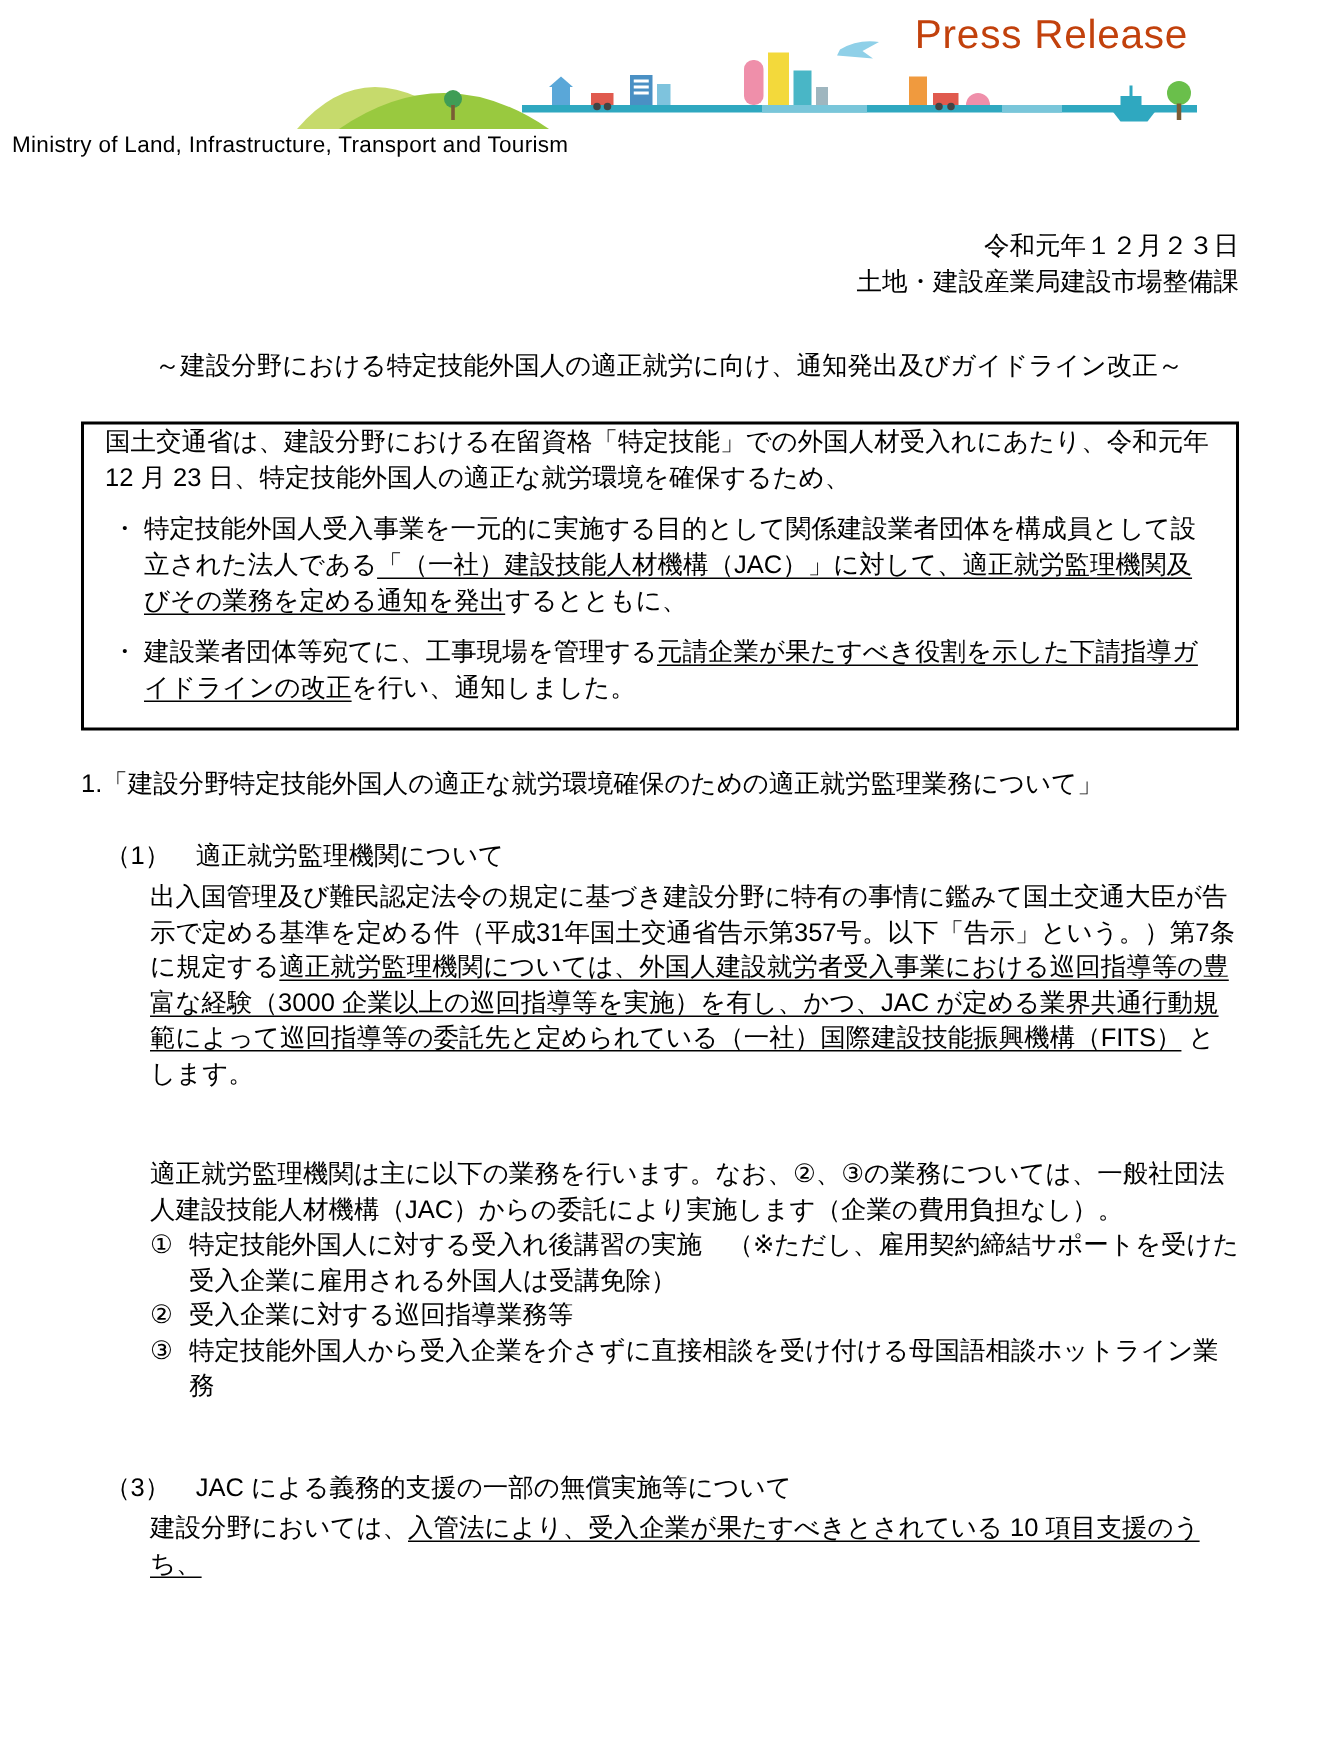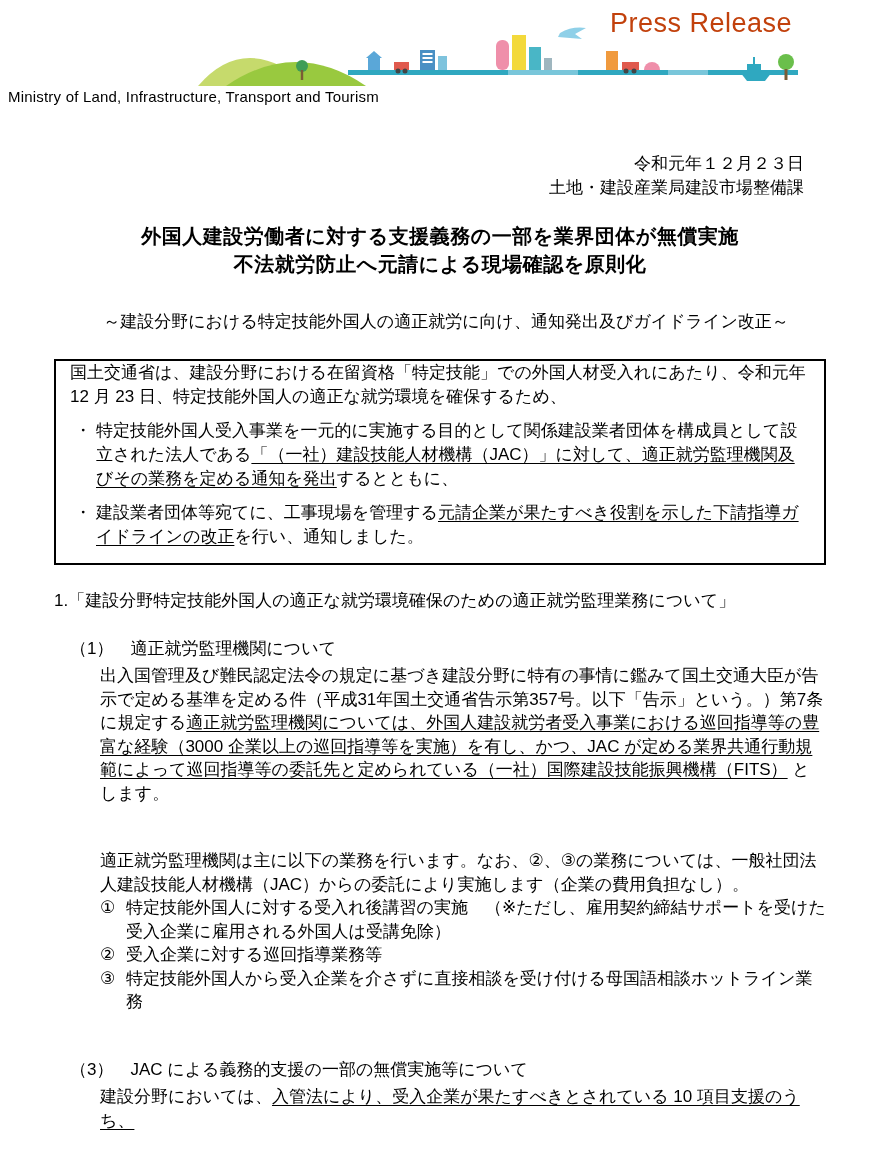--- a/index.html
+++ b/index.html
@@ -11,21 +11,21 @@
   p{margin:0;}
 
   
   .header{position:relative;height:118px;}
   .logo{position:absolute;left:26px;top:28px;font-size:38px;font-weight:bold;letter-spacing:2px;}
   .press-release{position:absolute;right:88px;top:8px;font-size:27px;color:#c2410c;letter-spacing:0.5px;}
   .illustration{position:absolute;left:198px;top:24px;width:600px;height:62px;}
   .ministry-en{position:absolute;left:8px;top:88px;font-size:15px;letter-spacing:0.2px;}
 
   
-  .meta{margin-top:34px;padding-right:76px;text-align:right;font-size:17px;line-height:24px;}
+  .meta{margin-top:34px;padding-right:54px;text-align:right;font-size:17px;line-height:24px;}
 
   
   .doc-title{margin-top:22px;text-align:center;font-size:20px;font-weight:bold;line-height:28px;letter-spacing:0.5px;}
   .doc-subtitle{margin-top:32px;text-align:center;font-size:17px;padding-left:12px;}
 
   
   .summary-box{margin:26px 54px 0;border:2px solid #000;padding:0 14px 14px;font-size:17px;line-height:24px;}
   .summary-box .bullet{display:flex;margin-top:10px;}
   .summary-box .marker{flex:none;width:26px;text-align:center;}
   .summary-box .btxt{flex:1;}
@@ -87,24 +87,20 @@
     </svg>
 
     <div class="ministry-en">Ministry of Land, Infrastructure, Transport and Tourism</div>
   </div>
 
   <div class="meta">
     <div>令和元年１２月２３日</div>
     <div>土地・建設産業局建設市場整備課</div>
   </div>
 
-  <div class="doc-title">
-    <div>外国人建設労働者に対する支援義務の一部を業界団体が無償実施</div>
-    <div>不法就労防止へ元請による現場確認を原則化</div>
-  </div>
 
   <div class="doc-subtitle">～建設分野における特定技能外国人の適正就労に向け、通知発出及びガイドライン改正～</div>
 
   <div class="summary-box">
     <p class="lead">国土交通省は、建設分野における在留資格「特定技能」での外国人材受入れにあたり、令和元年 12 月 23 日、特定技能外国人の適正な就労環境を確保するため、</p>
     <div class="bullet">
       <span class="marker">・</span>
       <span class="btxt"><span>特定技能外国人受入事業を一元的に実施する目的として関係建設業者団体を構成員として設立された法人である</span><span class="u">「（一社）建設技能人材機構（JAC）」に対して、適正就労監理機関及びその業務を定める通知を発出</span><span>するとともに、</span></span>
     </div>
     <div class="bullet">

